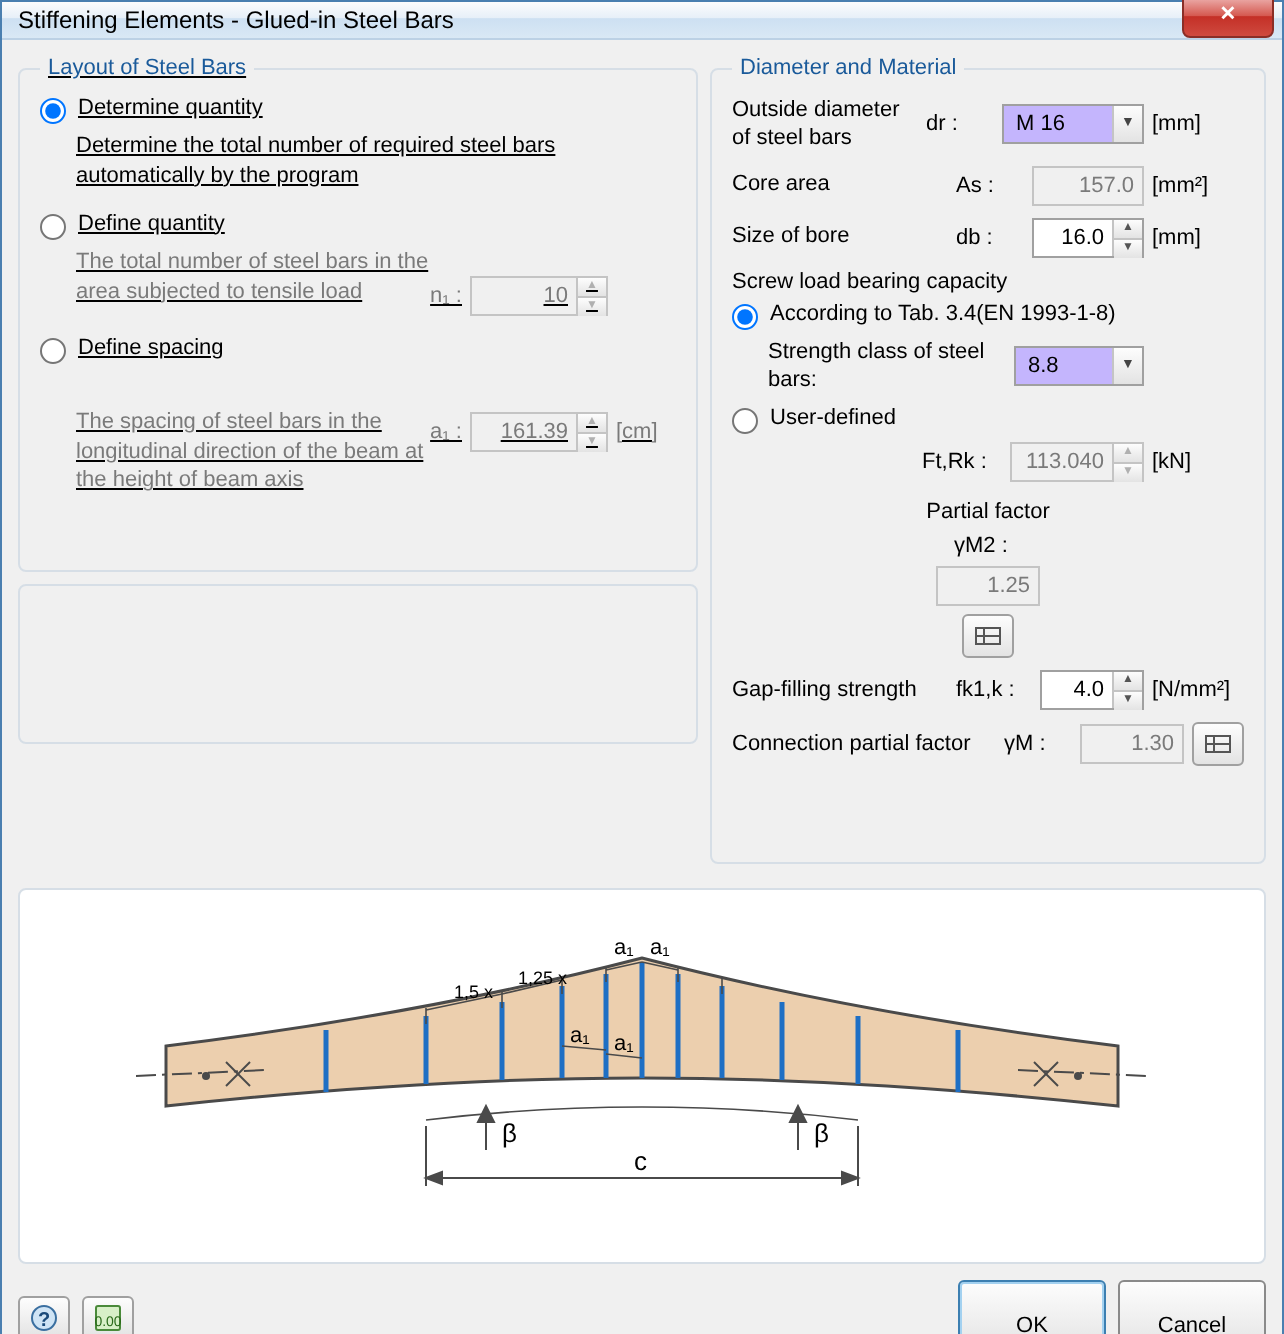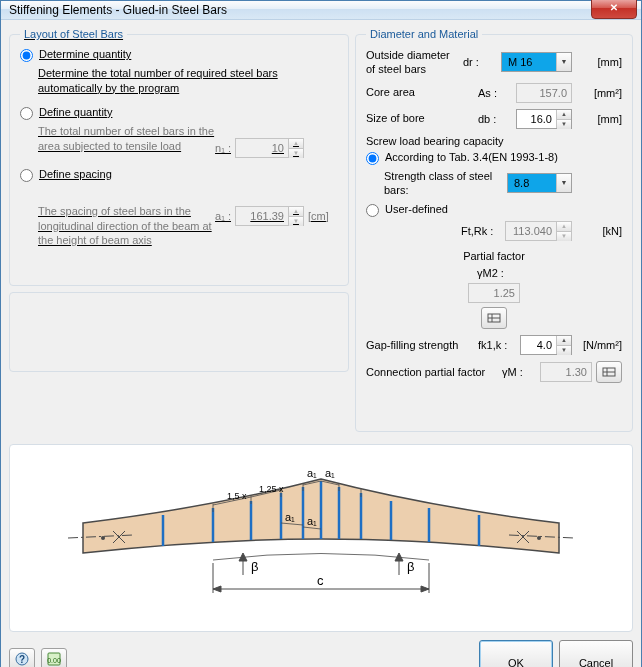--- a/index.html
+++ b/index.html
@@ -122,26 +122,26 @@
   .spin-btns span:first-child { border-bottom: 1px solid #c4c4c4; }
   .spinner.disabled .spin-btns span { color:#b0b0b0; cursor:default;}
   .row {
     display: flex;
     align-items: center;
     gap: 4px;
     margin-bottom: 6px;
   }
   .row .label { flex: 1; line-height:1.3; }
   .row .sym { width: 34px; text-align: left; }
-  .row .unit { width: 46px; text-align: right; }
+  .row .unit { width: 46px; }
   .combo {
     display: inline-flex;
     height: 20px;
     border: 1px solid #a0a0a0;
-    background: #0ea5e9;
+    background: #c4b5fd;
     align-items: center;
   }
   .combo .val {
     width: 52px;
     padding: 0 4px 0 6px;
     text-align: left;
   }
   .combo.small .val { width: 48px; }
   .combo .arrow {
     width: 15px;

